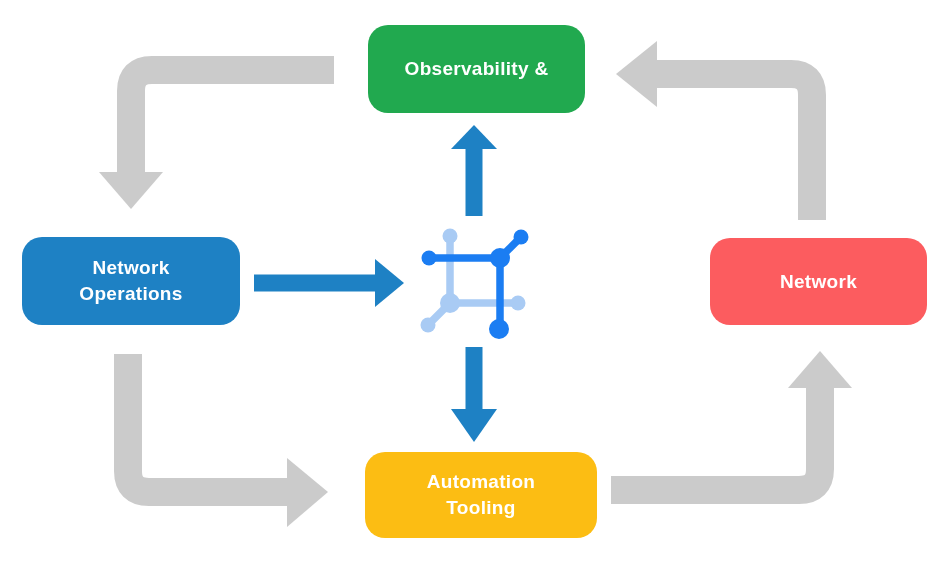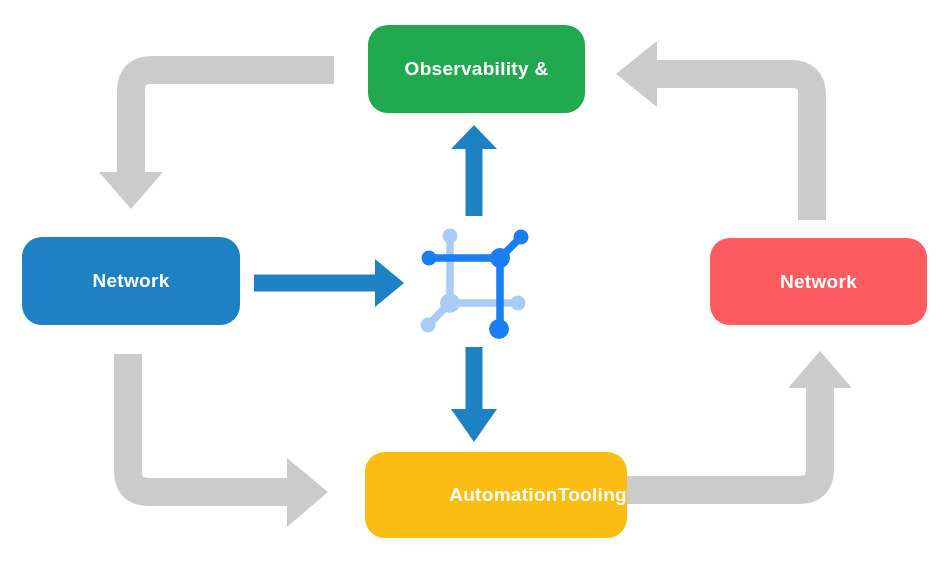--- a/index.html
+++ b/index.html
@@ -15,34 +15,34 @@
   }
   .diagram-svg {
     position: absolute;
     left: 0;
     top: 0;
   }
   .node {
     position: absolute;
     border-radius: 20px;
     display: flex;
-    flex-direction: row;
+    flex-direction: column;
     align-items: center;
     justify-content: center;
     text-align: center;
     color: #ffffff;
     font-size: 19px;
     font-weight: bold;
     line-height: 26px;
     letter-spacing: 0.3px;
   }
   .node-observability   { left: 368px; top: 25px;  width: 217px; height: 88px; }
   .node-operations      { left: 22px;  top: 237px; width: 218px; height: 88px; }
   .node-infrastructure  { left: 710px; top: 238px; width: 217px; height: 87px; }
-  .node-automation      { left: 365px; top: 452px; width: 262px; height: 86px; justify-content: flex-end; }
+  .node-automation      { left: 365px; top: 452px; width: 232px; height: 86px; }
 </style>
 </head>
 <body>
 
 <div class="canvas" style="background-color: rgb(255, 255, 255);">
 
   <svg class="diagram-svg" width="948" height="570" viewBox="0 0 948 570">
 
     <g color="#CBCBCB">
       <g>
@@ -99,20 +99,21 @@
       </g>
     </g>
   </svg>
 
   <div class="node node-observability" style="background-color: rgb(33, 169, 79);">
     <span>Observability &amp;</span>
   </div>
 
   <div class="node node-operations" style="background-color: rgb(30, 129, 196);">
     <span>Network</span>
+    <span>Operations</span>
   </div>
 
   <div class="node node-infrastructure" style="background-color: rgb(252, 92, 95);">
     <span>Network</span>
   </div>
 
   <div class="node node-automation" style="background-color: rgb(252, 189, 19);">
     <span>Automation</span>
     <span>Tooling</span>
   </div>

